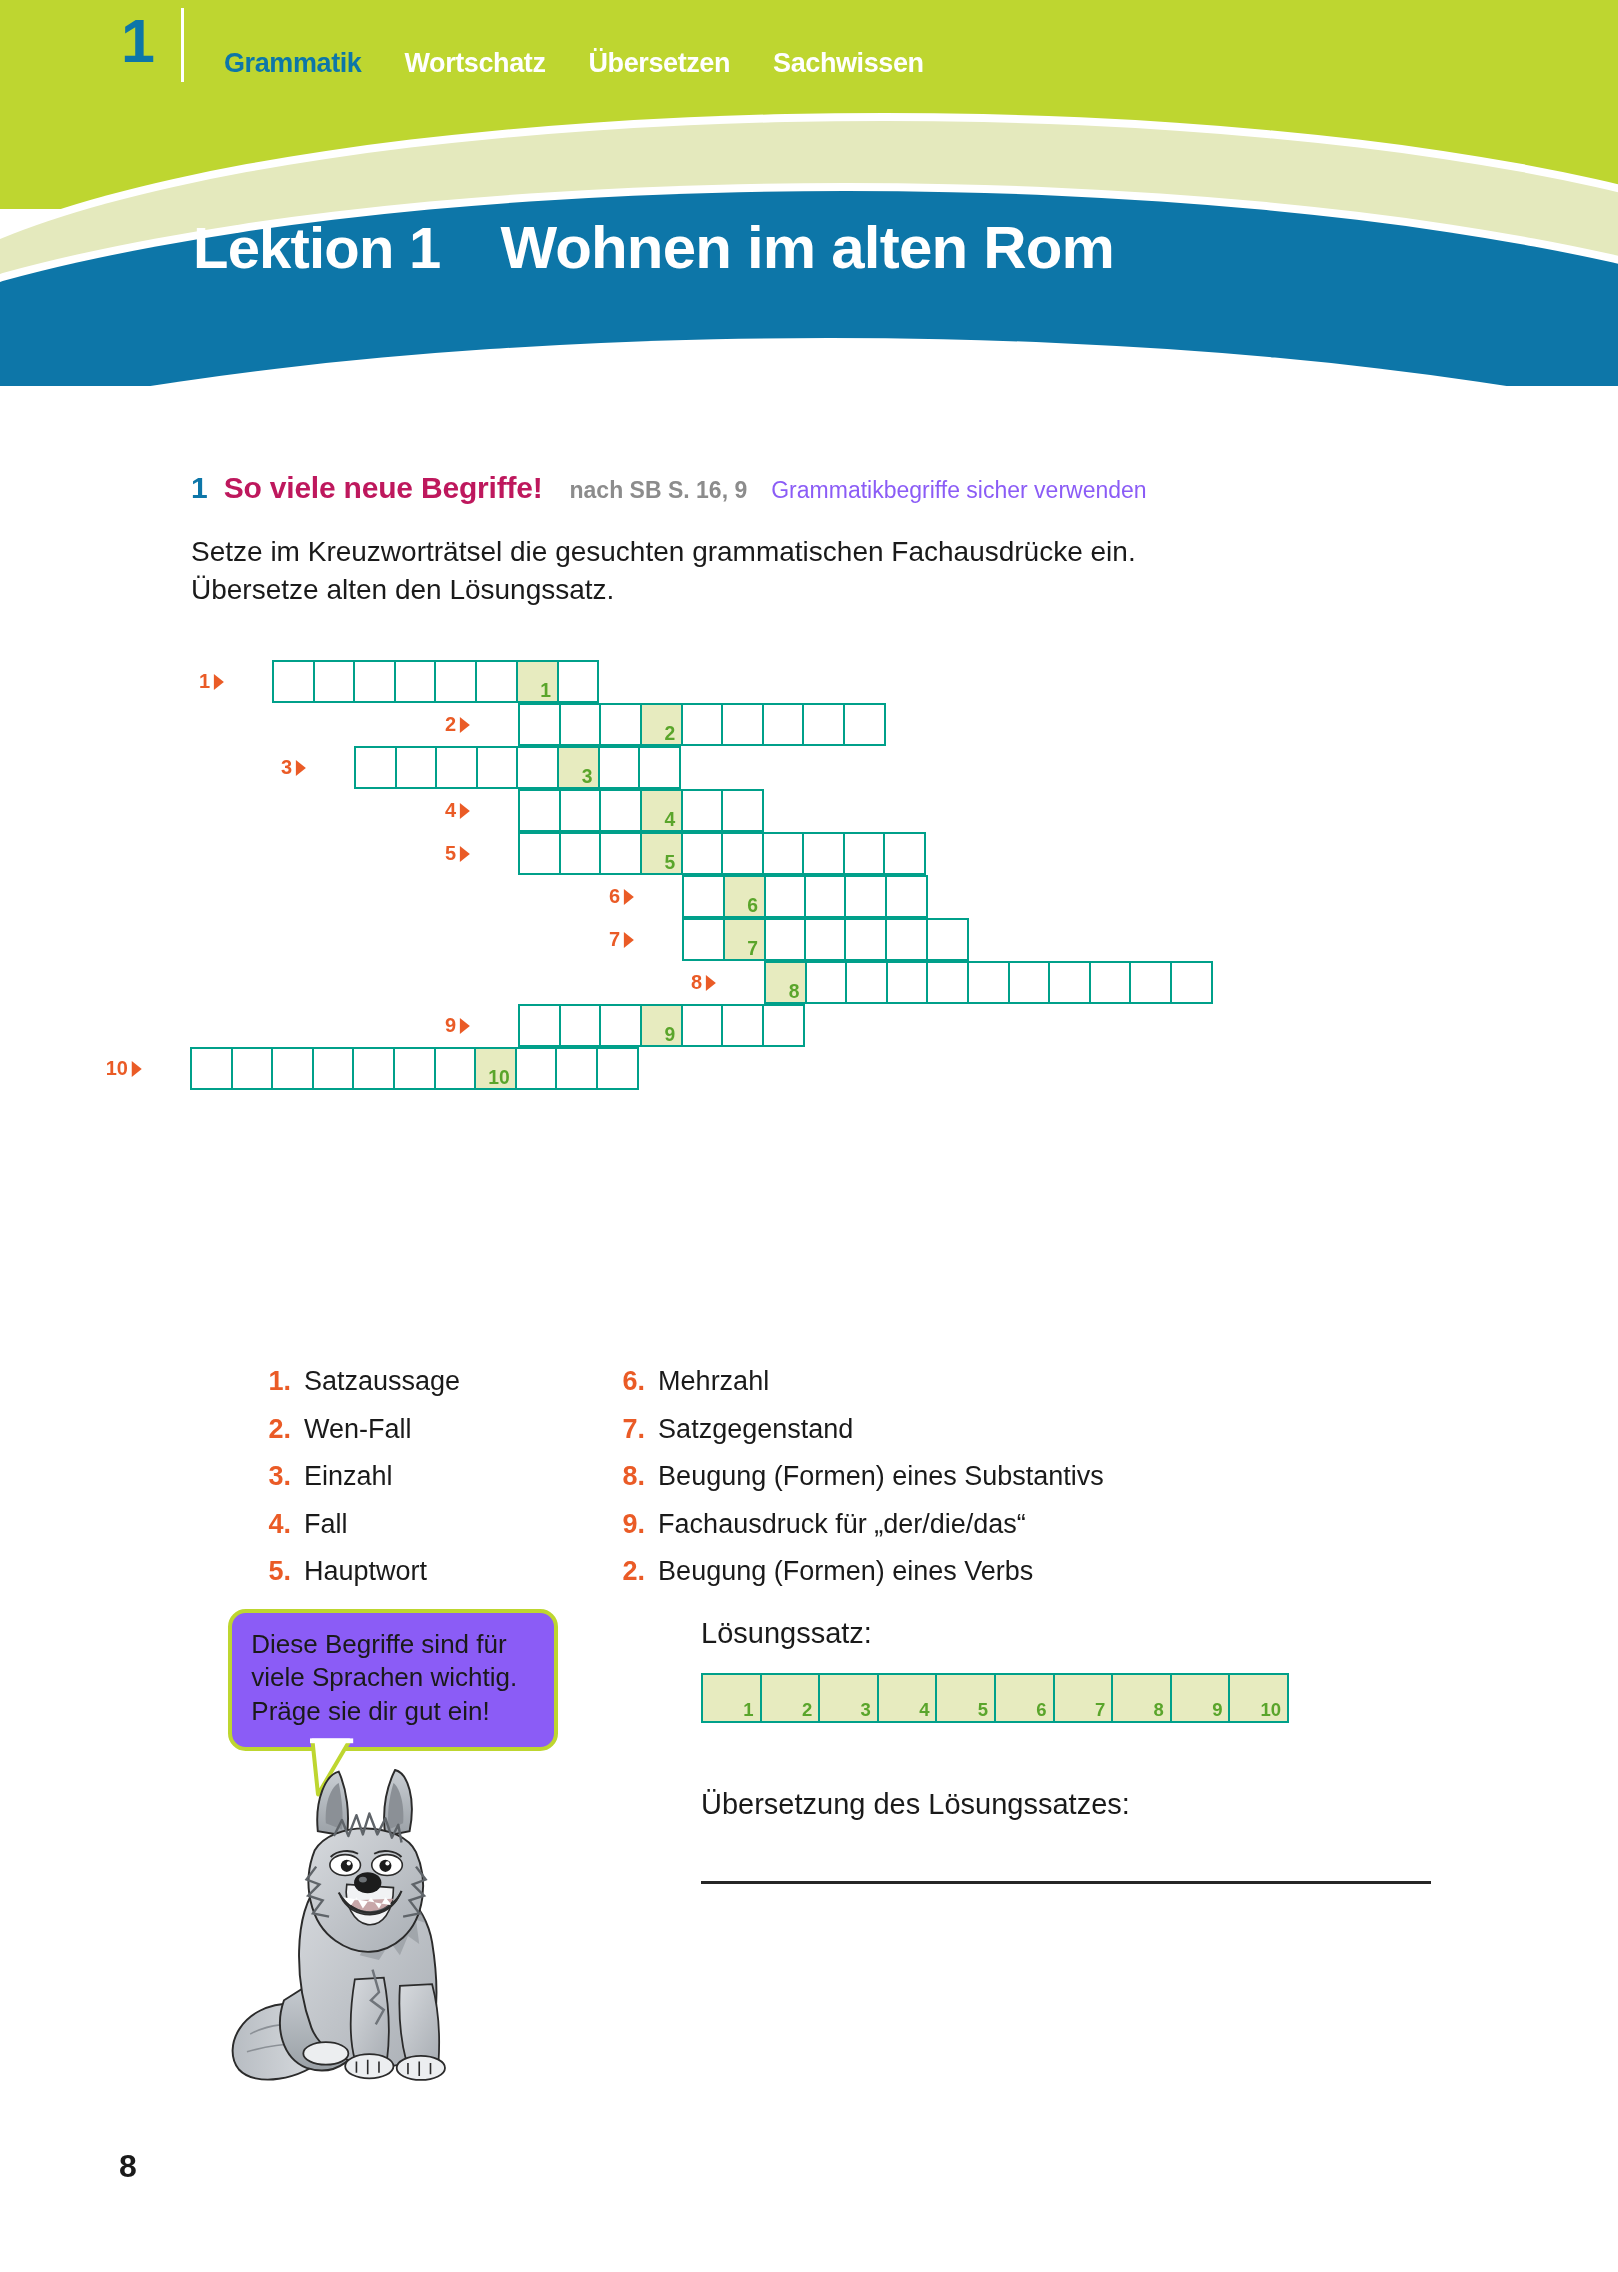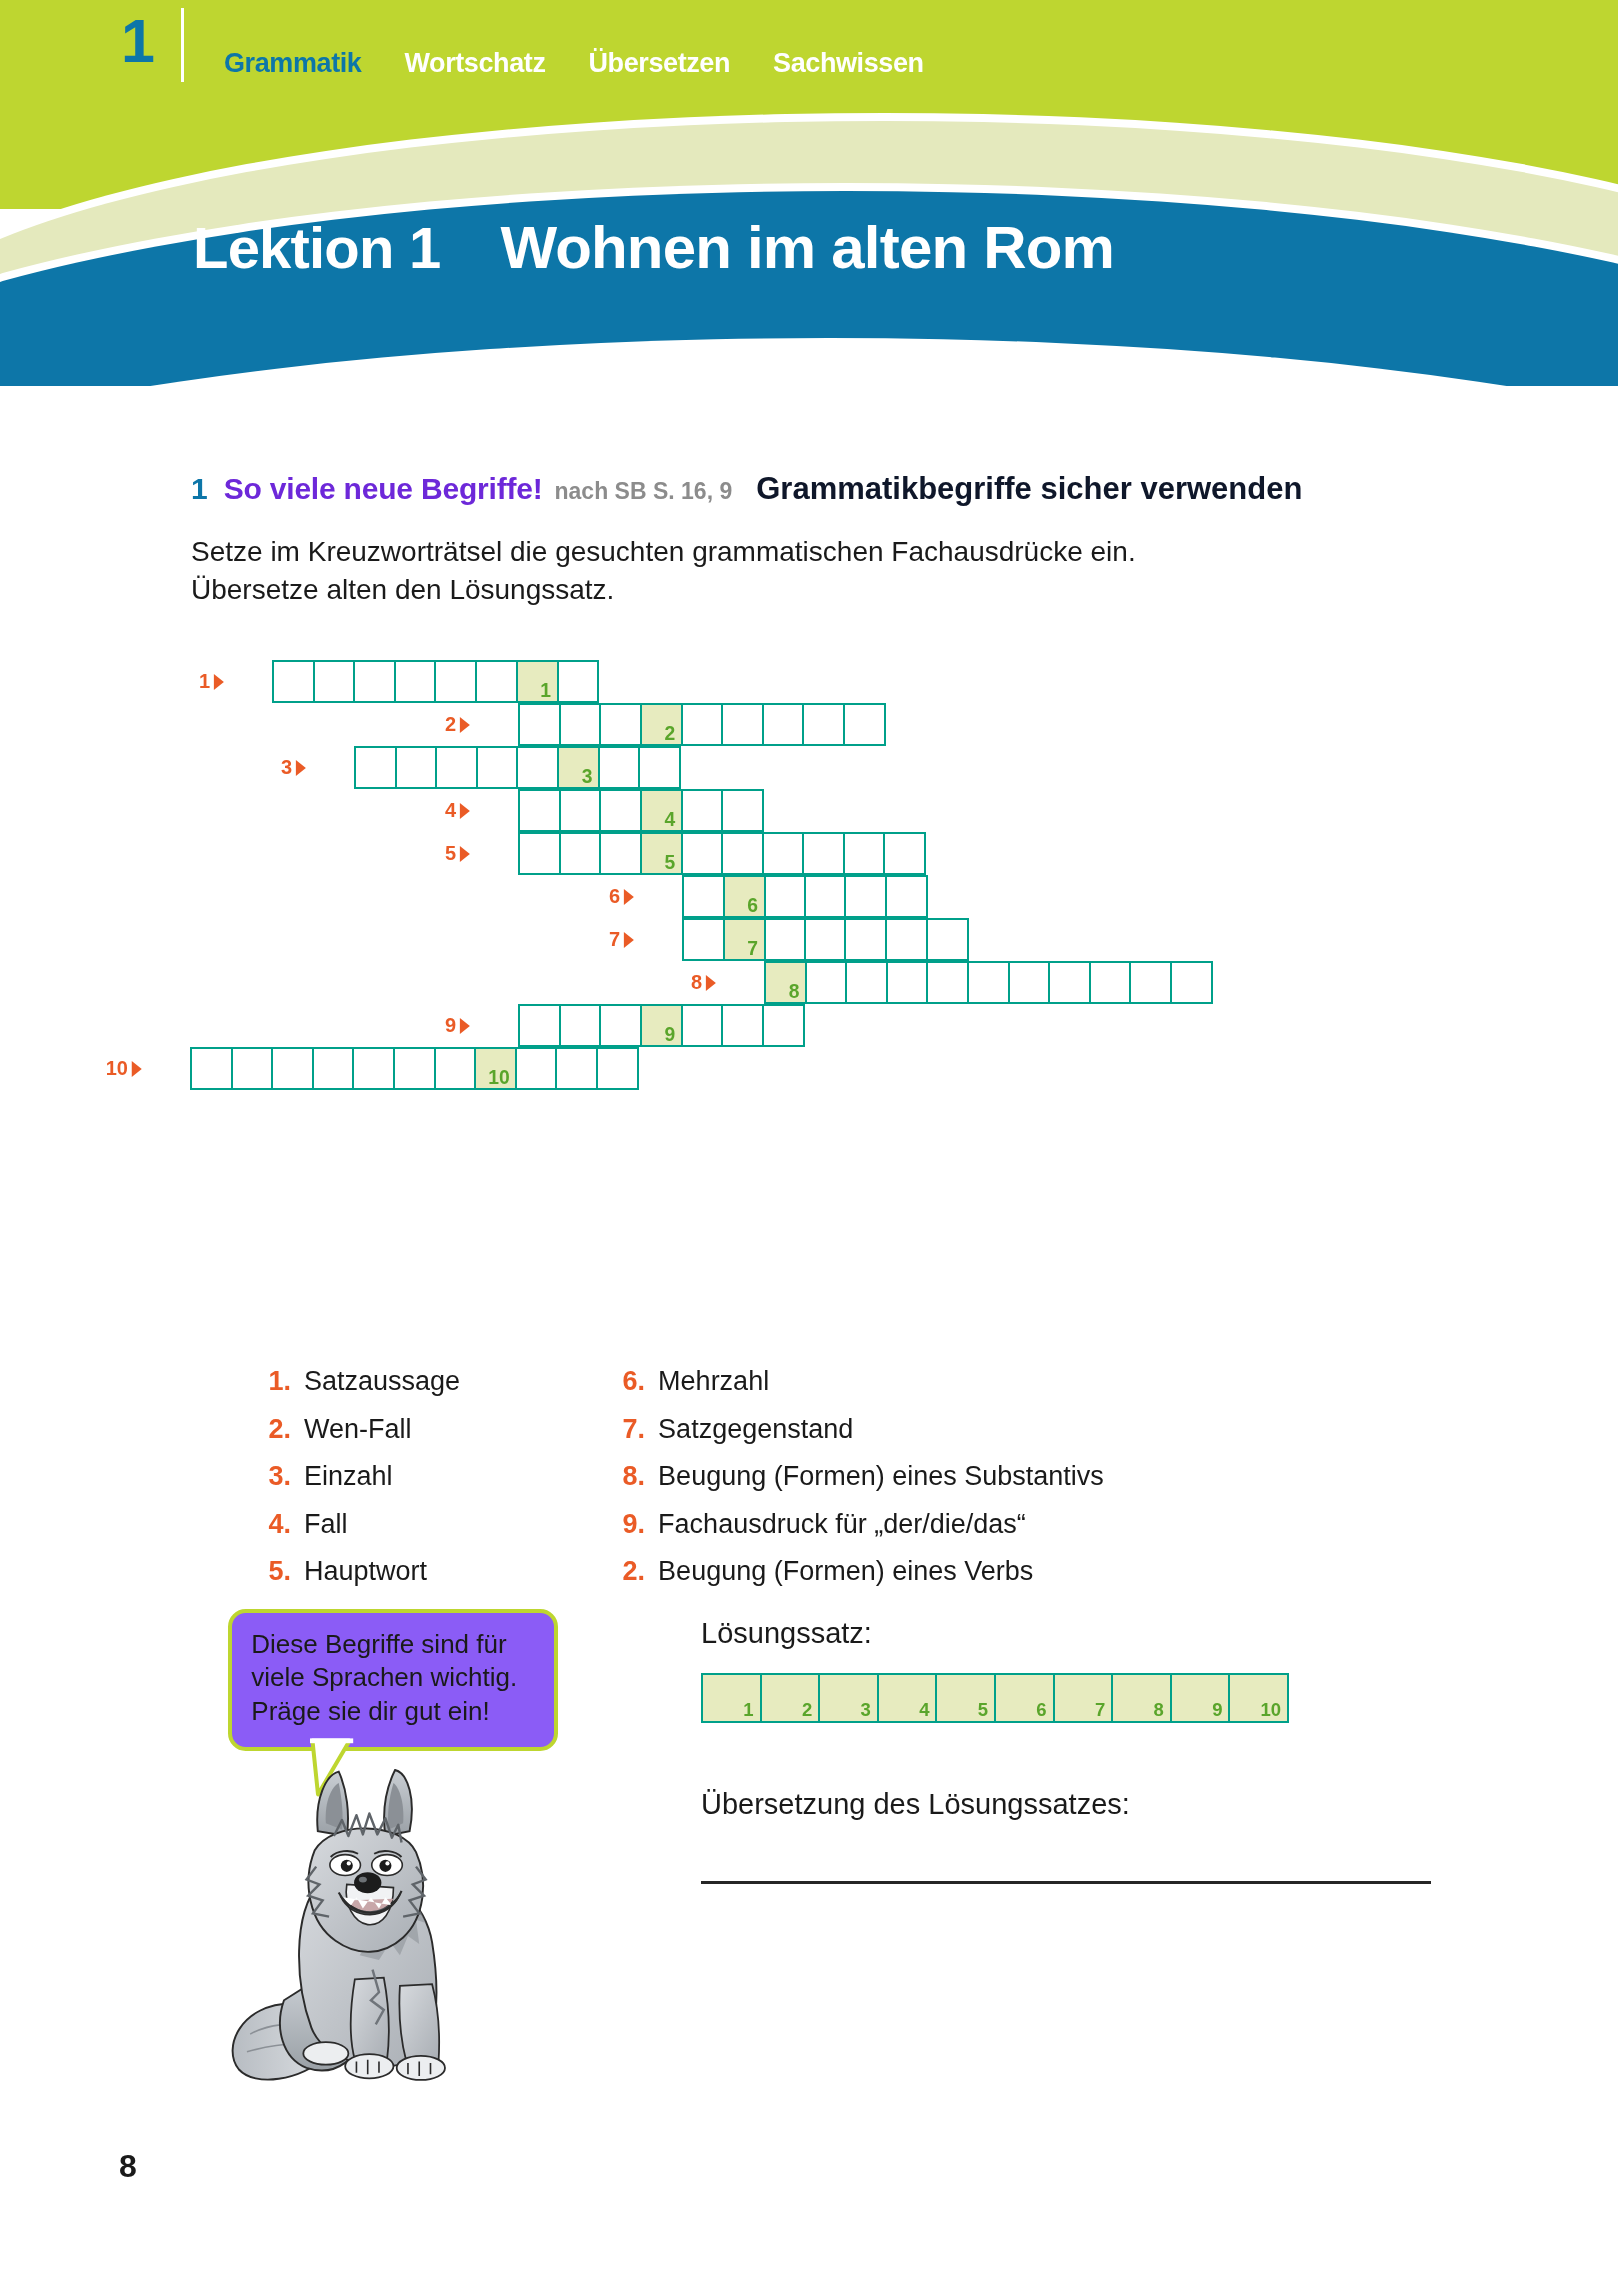--- a/index.html
+++ b/index.html
@@ -61,23 +61,23 @@
   .lektion-title{
     font-size:58px;font-weight:bold;color:#ffffff;letter-spacing:-0.8px;
   }
   .lektion-sub{
     font-size:60px;font-weight:bold;color:#ffffff;letter-spacing:-0.8px;
   }
 
   
   .ex-head{position:absolute;left:191px;top:471px;display:flex;align-items:baseline;gap:0px;}
   .ex-num{font-size:30px;font-weight:bold;color:#0d76a8;margin-right:16px;}
-  .ex-title{font-size:30px;font-weight:bold;color:#6d28d9;margin-right:12px;letter-spacing:-0.2px;text-align:center;}
+  .ex-title{font-size:30px;font-weight:bold;color:#be185d;margin-right:27px;letter-spacing:-0.2px;text-align:center;}
   .ex-ref{font-size:23px;font-weight:bold;color:#8c8c8c;margin-right:24px;}
-  .ex-tag{font-size:31px;font-weight:bold;color:#0f172a;}
+  .ex-tag{font-size:23px;font-weight:normal;color:#8b5cf6;}
 
   .ex-instr{
     position:absolute;left:191px;top:533px;width:1287px;
     font-size:28px;color:#1a1a1a;line-height:1.36;
   }
 
   
   .xw{position:absolute;left:0px;top:660px;}
   .xw-row{position:relative;height:43px;}
   .xw-marker{

